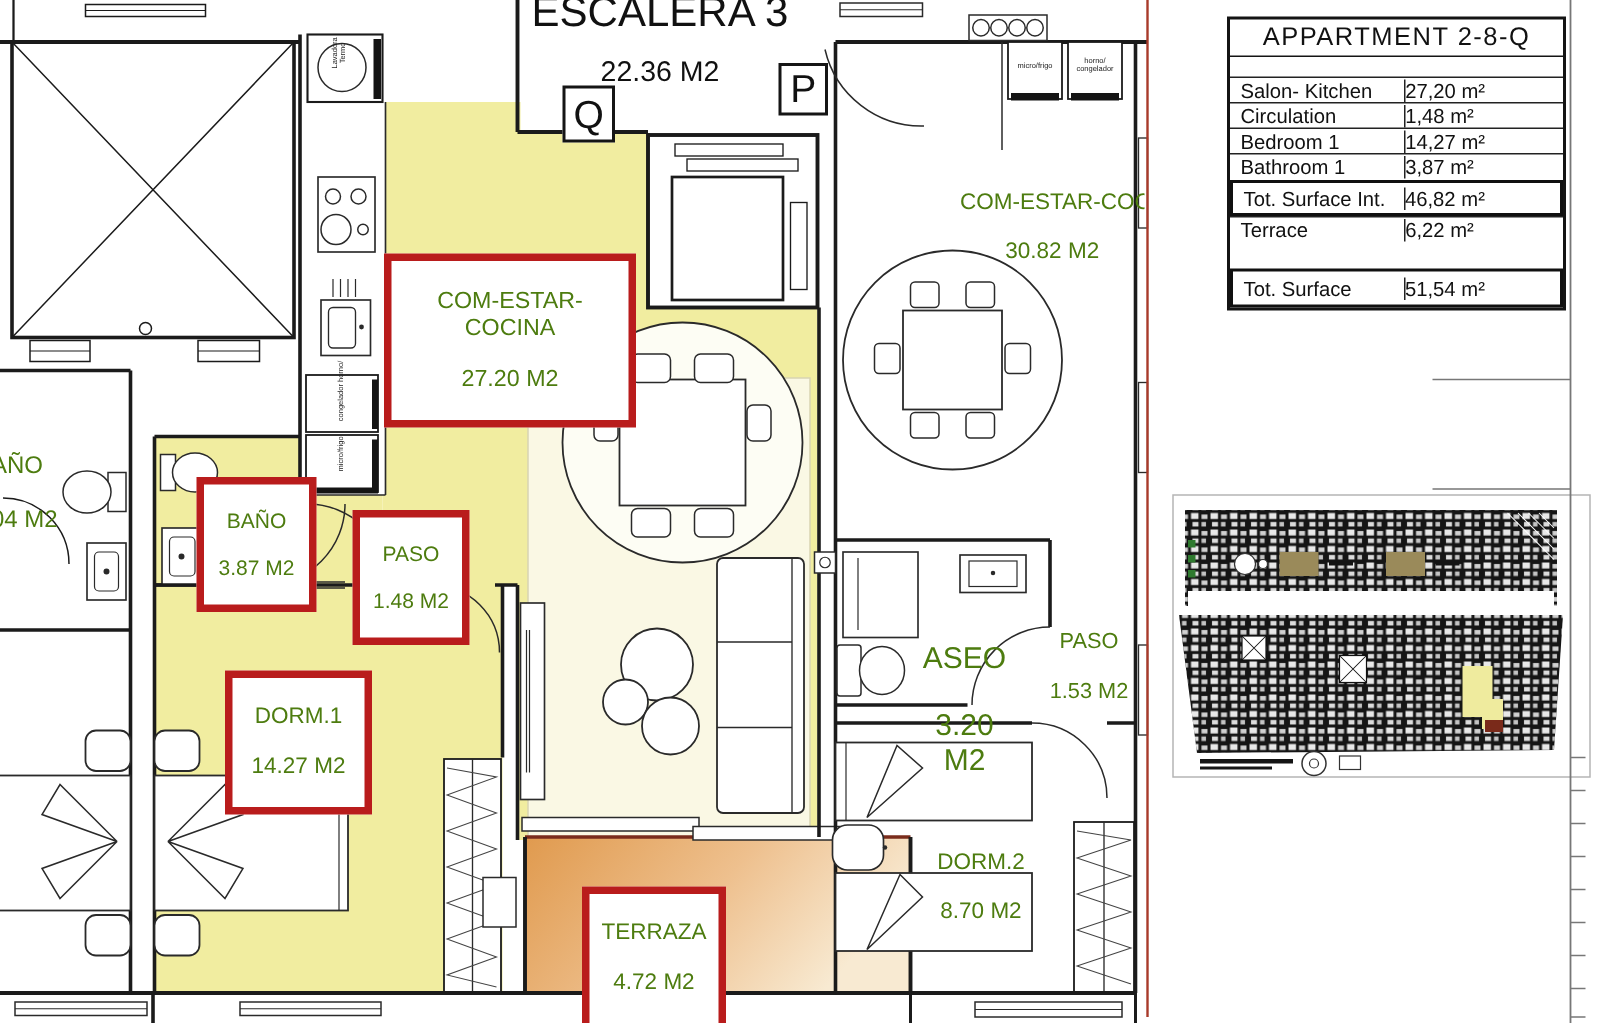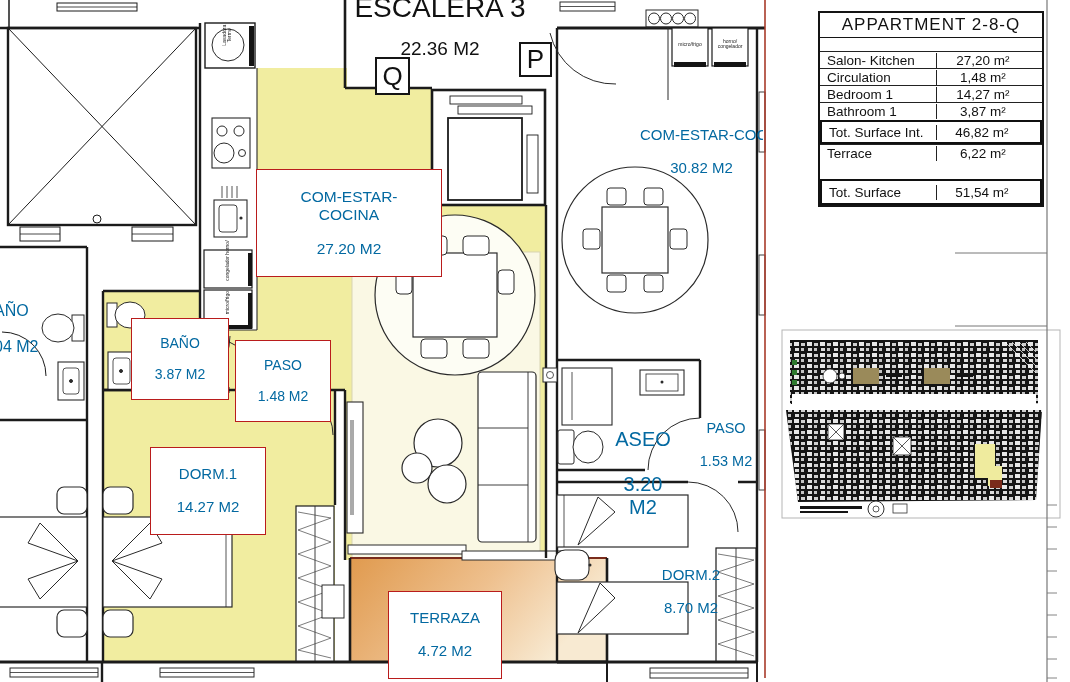--- a/index.html
+++ b/index.html
@@ -1,36 +1,36 @@
 <!DOCTYPE html>
 <html><head>
 <meta charset="utf-8">
 <style>
   html,body{margin:0;padding:0;background:#fff;}
   #sheet{position:relative;width:1070px;height:682px;background:#fff;overflow:hidden;
          font-family:"Liberation Sans",sans-serif;color:#111;}
   #plan-svg{position:absolute;left:0;top:0;width:1070px;height:682px;}
-  .rlabel{position:absolute;text-align:center;line-height:1.12;font-size:15px;color:#0369a1;white-space:pre-line;}
+  .rlabel{position:absolute;text-align:center;line-height:1.12;font-size:15px;color:#4d7c0f;white-space:pre-line;}
   .rlabel .nm,.rlabel .ar{display:block;}
-  .boxed{background:#fff;border:1px solid #b91c1c;padding:1px 16px;}
+  .boxed{background:#fff;border:5px solid #b91c1c;padding:1px 3px;}
   .plain{background:transparent;}
   .marker{position:absolute;display:flex;align-items:center;justify-content:center;
           border:2px solid #151515;background:#fff;font-size:26px;}
   .tiny{position:absolute;font-size:5px;line-height:1.05;text-align:center;color:#222;}
   .rot{transform:rotate(-90deg);transform-origin:center center;}
   
   #area-table{position:absolute;left:818px;top:11px;width:222px;background:#fff;
               border:2px solid #141414;font-size:13.5px;}
   #area-table .title{height:24px;display:flex;align-items:center;justify-content:center;
               font-size:17px;letter-spacing:1px;border-bottom:1.5px solid #141414;}
   .gaprow{height:13px;}
   .gaprow2{height:18px;}
   .trow{display:flex;align-items:center;height:16px;border-top:1px solid #222;}
   .trow .lbl{flex:1.18;padding-left:7px;white-space:nowrap;overflow:hidden;}
-  .trow .val{flex:1;border-left:1px solid #222;text-align:center;padding-right:13px;white-space:nowrap;}
+  .trow .val{flex:1;border-left:1px solid #222;text-align:left;padding-right:13px;white-space:nowrap;}
   .trow.emph{border:2px solid #101010;height:20px;margin-top:1px;}
   .trow.emph2{border:2px solid #101010;height:22px;}
   .esc-name{position:absolute;left:340px;top:-8px;width:200px;text-align:center;font-size:28px;}
   .esc-area{position:absolute;left:380px;top:21px;width:120px;text-align:center;font-size:19px;margin-top:17px;}
   .cut{white-space:nowrap;overflow:hidden;}
 </style>
 </head>
 <body>
 
 <div id="sheet">
@@ -337,21 +337,21 @@
 <div class="rlabel plain" style="left:610px;top:406px;width:66px;font-size:20px;">
   <span class="nm">ASEO</span>
   <span class="ar">3.20 M2</span>
 </div>
 
 <div class="rlabel plain" style="left:696px;top:404px;width:60px;font-size:14.5px;">
   <span class="nm">PASO</span>
   <span class="ar">1.53 M2</span>
 </div>
 
-<div class="rlabel plain" style="left:645px;top:550px;width:92px;">
+<div class="rlabel plain" style="left:608px;top:550px;width:92px;">
   <span class="nm">DORM.2</span>
   <span class="ar">8.70 M2</span>
 </div>
 
 <div class="rlabel plain" style="left:-6px;top:284px;width:56px;font-size:16px;text-align:left;">
   <span class="nm">AÑO</span>
   <span class="ar">04 M2</span>
 </div>
 
 <div class="tiny rot" style="left:210px;top:30px;width:34px;">Lavadora Termo</div>

